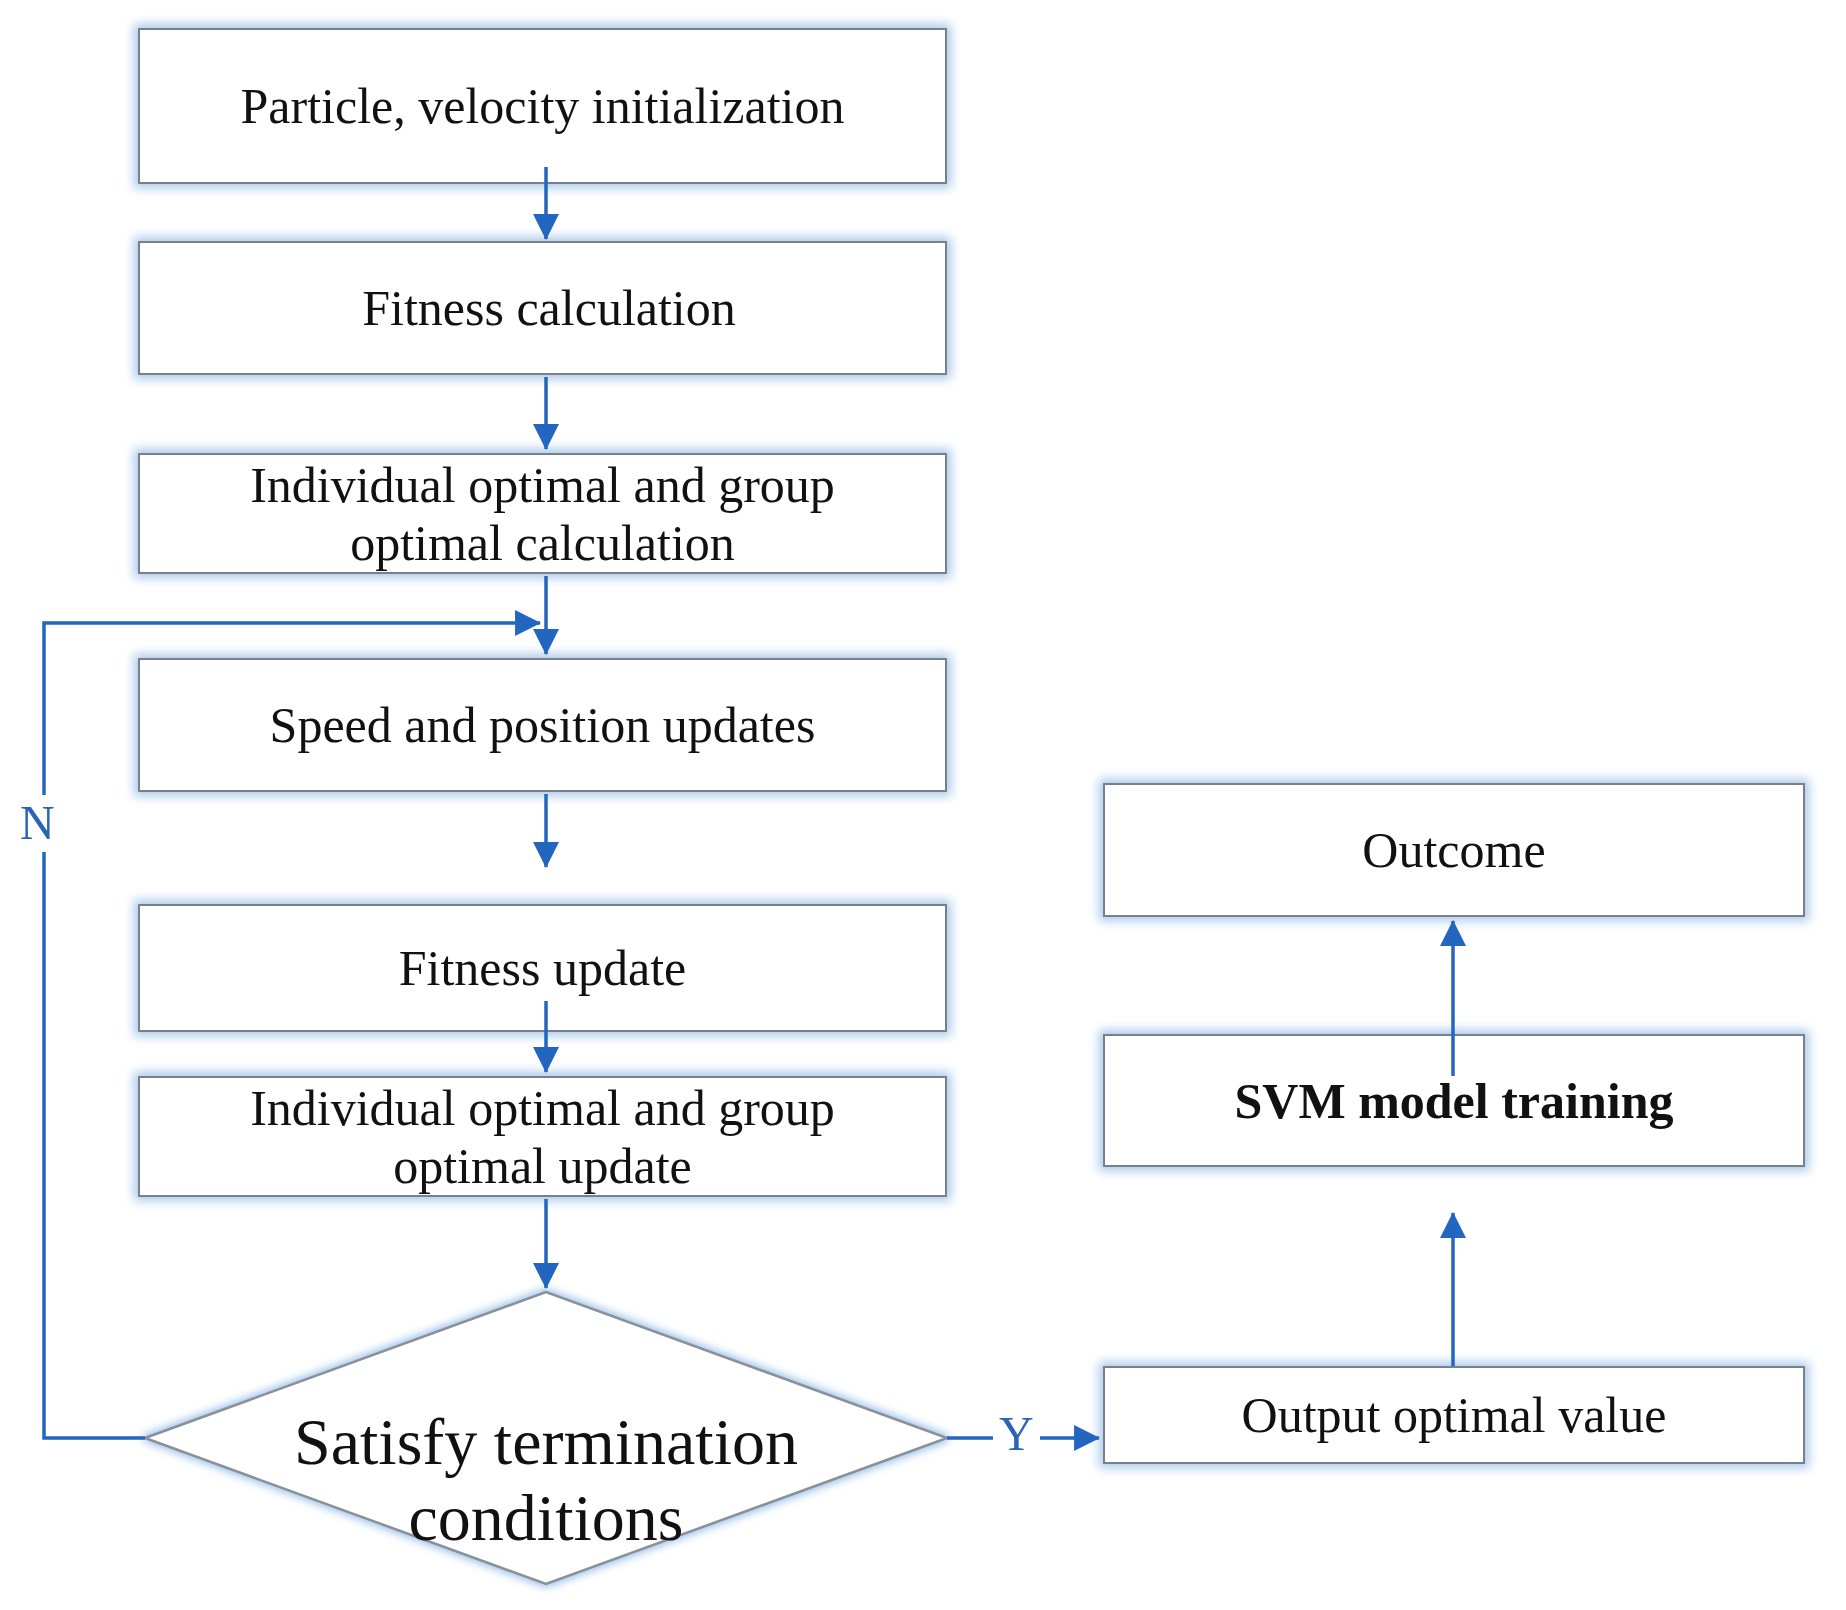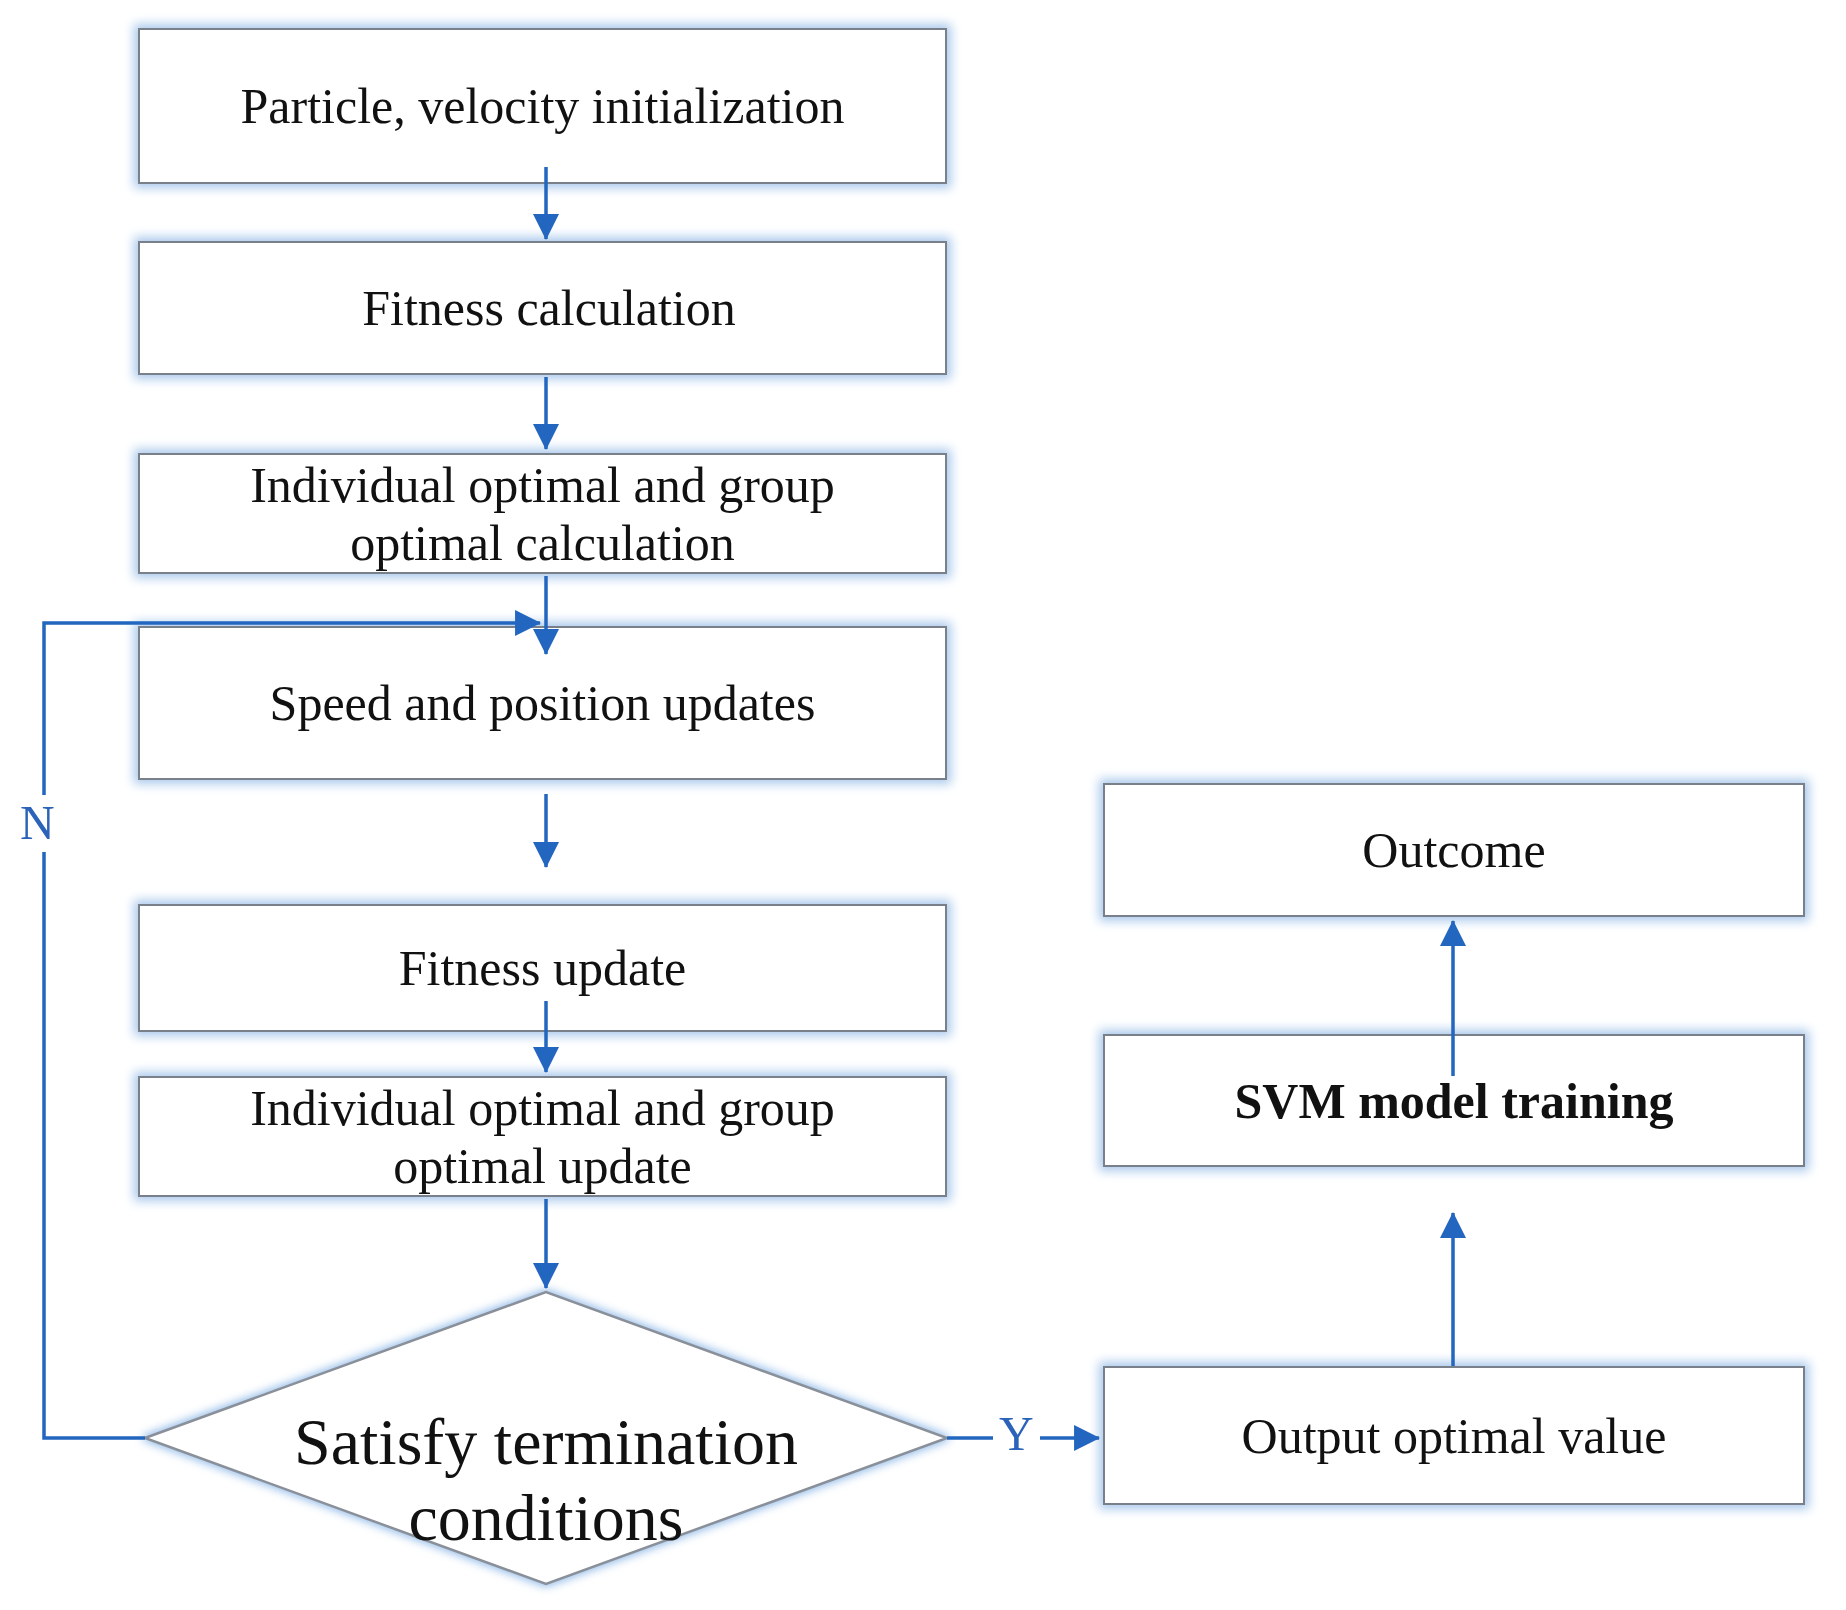--- a/index.html
+++ b/index.html
@@ -31,26 +31,26 @@
     color: #111111;
     white-space: pre-line;
     z-index: 1;
   }
   .node.col-left  { left: 138px; width: 809px; }
   .node.col-right { left: 1103px; width: 702px; }
 
   #node-init            { top: 28px;   height: 156px; }
   #node-fitness-calc    { top: 241px;  height: 134px; padding-left: 13px; }
   #node-ind-group-calc  { top: 453px;  height: 121px; }
-  #node-speed-pos       { top: 626px;  height: 154px; }
+  #node-speed-pos       { top: 658px;  height: 134px; }
   #node-fitness-update  { top: 904px;  height: 128px; }
   #node-ind-group-update{ top: 1076px; height: 121px; }
   #node-outcome         { top: 783px;  height: 134px; }
   #node-svm-training    { top: 1034px; height: 133px; font-weight: bold; }
-  #node-output-value    { top: 1366px; height: 139px; }
+  #node-output-value    { top: 1366px; height: 98px; }
 
   .connector-layer {
     position: absolute;
     left: 0; top: 0;
     width: 1846px;
     height: 1610px;
     z-index: 2;
     pointer-events: none;
   }
   .diamond-shape {

